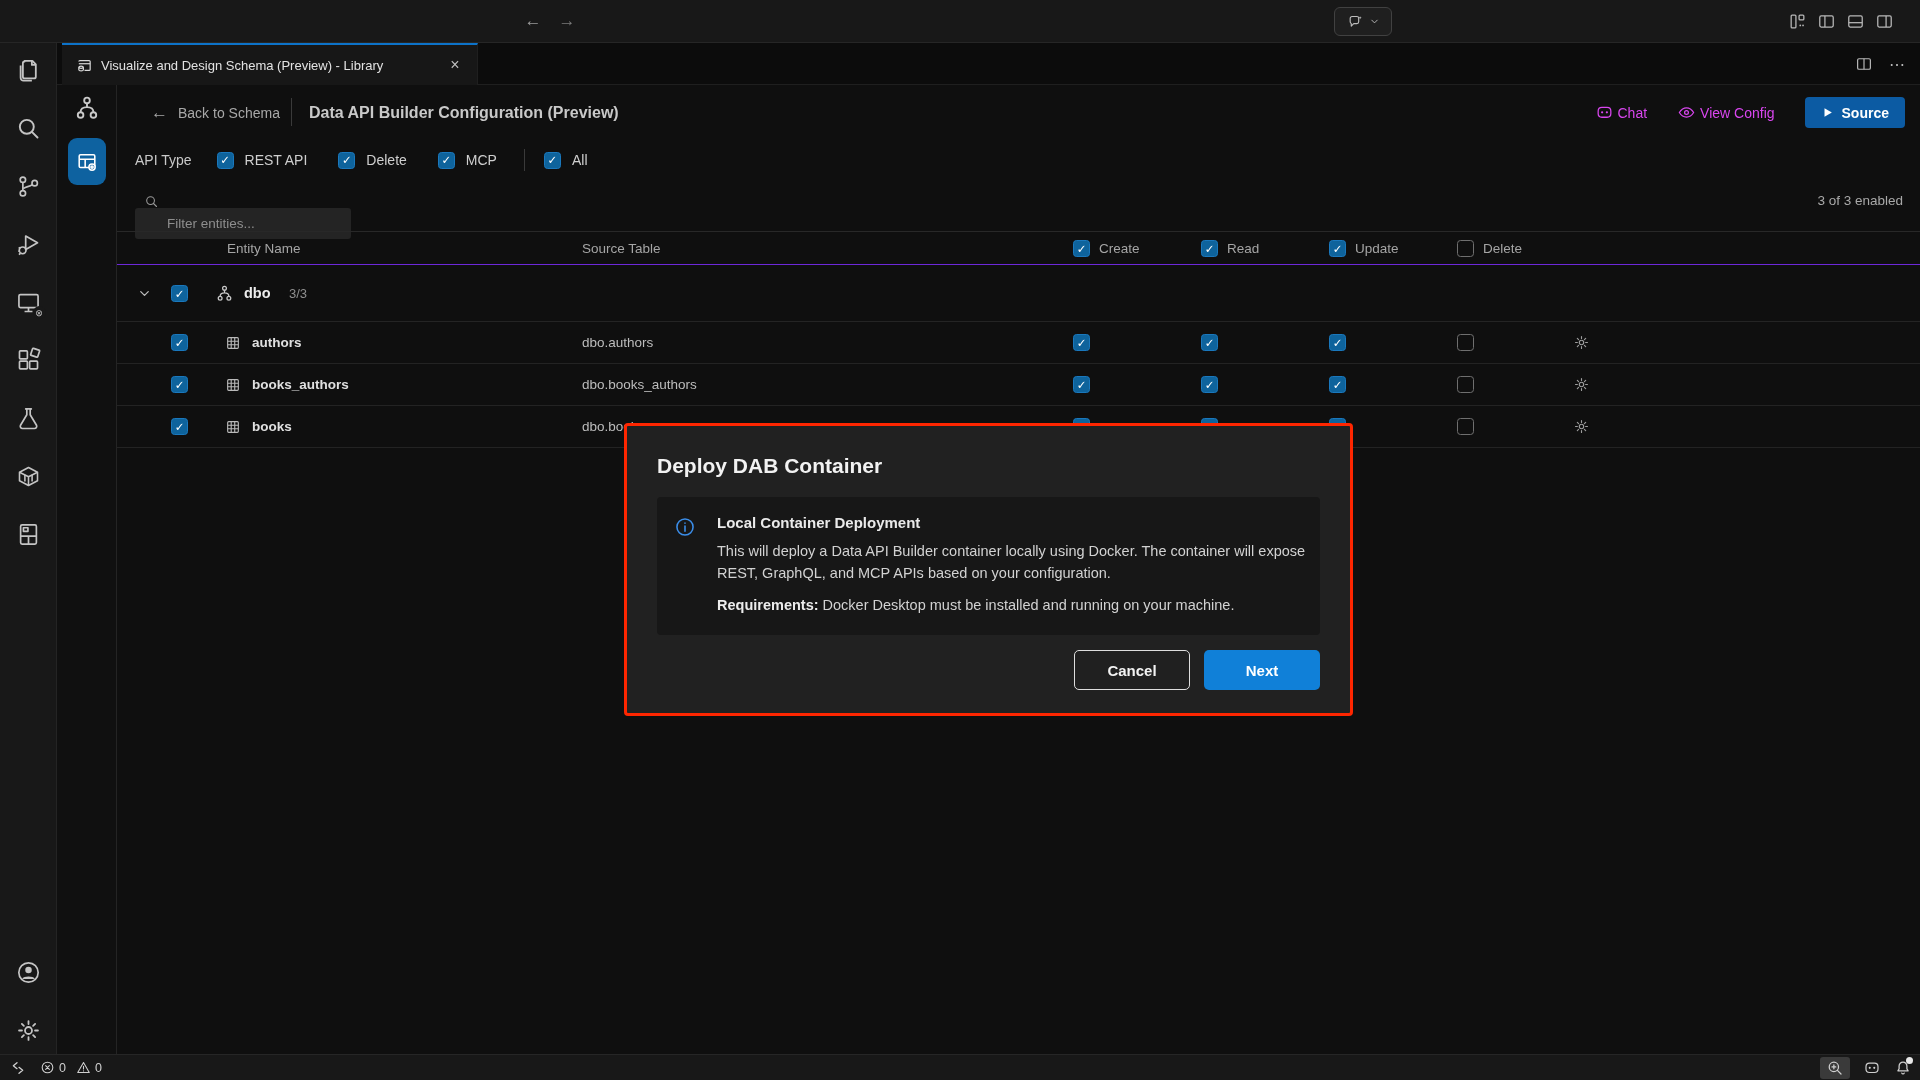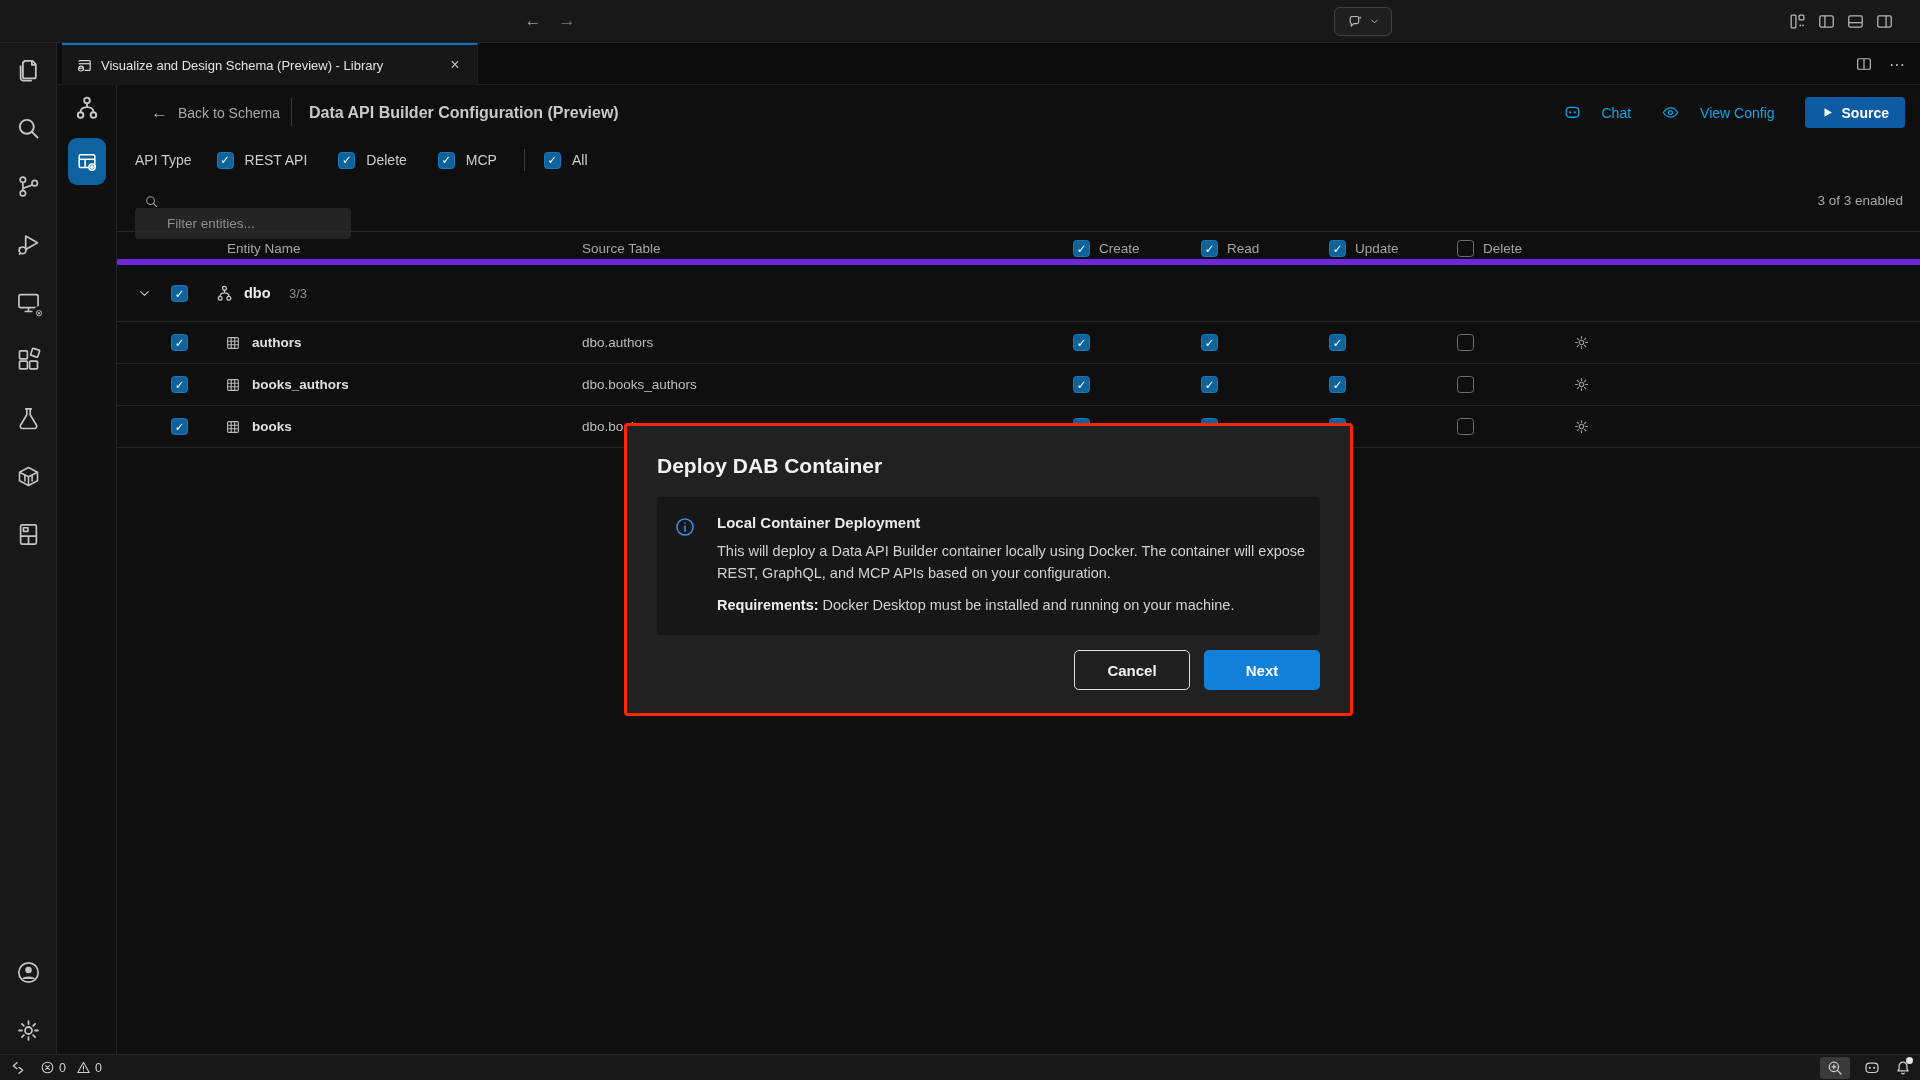--- a/index.html
+++ b/index.html
@@ -53,21 +53,21 @@
   .ministrip .dab-btn svg { width:22px; height:22px; }
 
   
   .panel { position:absolute; left:117px; top:85px; width:1803px; height:969px; background:#0f0f0f; }
 
   .pheader { position:absolute; left:0; top:0; width:100%; height:55px; display:flex; align-items:center; }
   .back-link { position:absolute; left:34px; display:flex; align-items:center; gap:10px; color:#a8a8a8; font-size:14px; }
   .hdr-divider { position:absolute; left:174px; top:13px; width:1px; height:28px; background:#3a3a3a; }
   .page-title { position:absolute; left:192px; font-size:16px; font-weight:bold; color:#c9c9c9; }
   .pheader-right { position:absolute; right:15px; top:0; height:55px; display:flex; align-items:center; gap:30px; }
-  .hbtn { display:flex; align-items:center; gap:20px; color:#0ea5e9; font-size:14px; }
+  .hbtn { display:flex; align-items:center; gap:4px; color:#d946ef; font-size:14px; }
   .hbtn svg { width:19px; height:19px; }
   .deploy-btn { display:flex; align-items:center; gap:8px; background:#0c5ba3; color:#fff; font-size:14px;
     font-weight:bold; border-radius:4px; height:31px; padding:0 16px; }
   .deploy-btn svg { width:13px; height:13px; }
 
   .api-row { position:absolute; left:18px; top:56px; height:38px; display:flex; align-items:center; gap:13px; }
   .api-row .api-label { color:#c9c9c9; font-size:14px; margin-right:12px; }
   .api-opt { display:flex; align-items:center; gap:11px; margin-right:18px; color:#cfcfcf; font-size:14px; }
   .api-divider { width:1px; height:22px; background:#3a3a3a; margin:0 6px 0 -4px; }
 
@@ -76,21 +76,21 @@
   .cb.on { background:#0e639c; border-color:#1a78bd; color:#fff; }
 
   .filter-input { position:absolute; left:18px; top:101px; width:216px; height:31px; background:#242424;
     border:none; border-radius:3px; color:#d0d0d0; font-size:13.5px; padding:0 10px 0 32px;
     font-family:"Liberation Sans", sans-serif; outline:none;margin-top:22px; }
   .filter-input::placeholder { color:#8e8e8e; }
   .filter-glass { position:absolute; left:27px; top:109px; width:15px; height:15px; color:#9a9a9a; pointer-events:none; }
   .enabled-summary { position:absolute; right:17px; top:108px; color:#a9a9a9; font-size:13.5px; }
 
   .thead { position:absolute; left:0; top:146px; width:100%; height:34px; border-top:1px solid #282828;
-    border-bottom:6px solid #6d28d9; }
+    border-bottom:1px solid #6d28d9; }
   .thead .col-label { position:absolute; top:9px; color:#a5a5a5; font-size:13.5px; }
   .crud { position:absolute; top:8px; display:flex; align-items:center; gap:9px; color:#a5a5a5; font-size:13.5px; }
 
   .group-row { position:absolute; left:0; top:180px; width:100%; height:57px; border-bottom:1px solid #242424; }
   .group-row .chev { position:absolute; left:20px; top:21px; width:15px; height:15px; color:#bdbdbd; }
   .group-row .cb { position:absolute; left:54px; top:20px; }
   .group-row .org { position:absolute; left:98px; top:19px; width:19px; height:19px; color:#c9c9c9; }
   .group-name { position:absolute; left:127px; top:20px; font-size:14.5px; font-weight:bold; color:#ececec; }
   .group-count { position:absolute; left:172px; top:21px; font-size:13px; color:#8f8f8f; }
 

